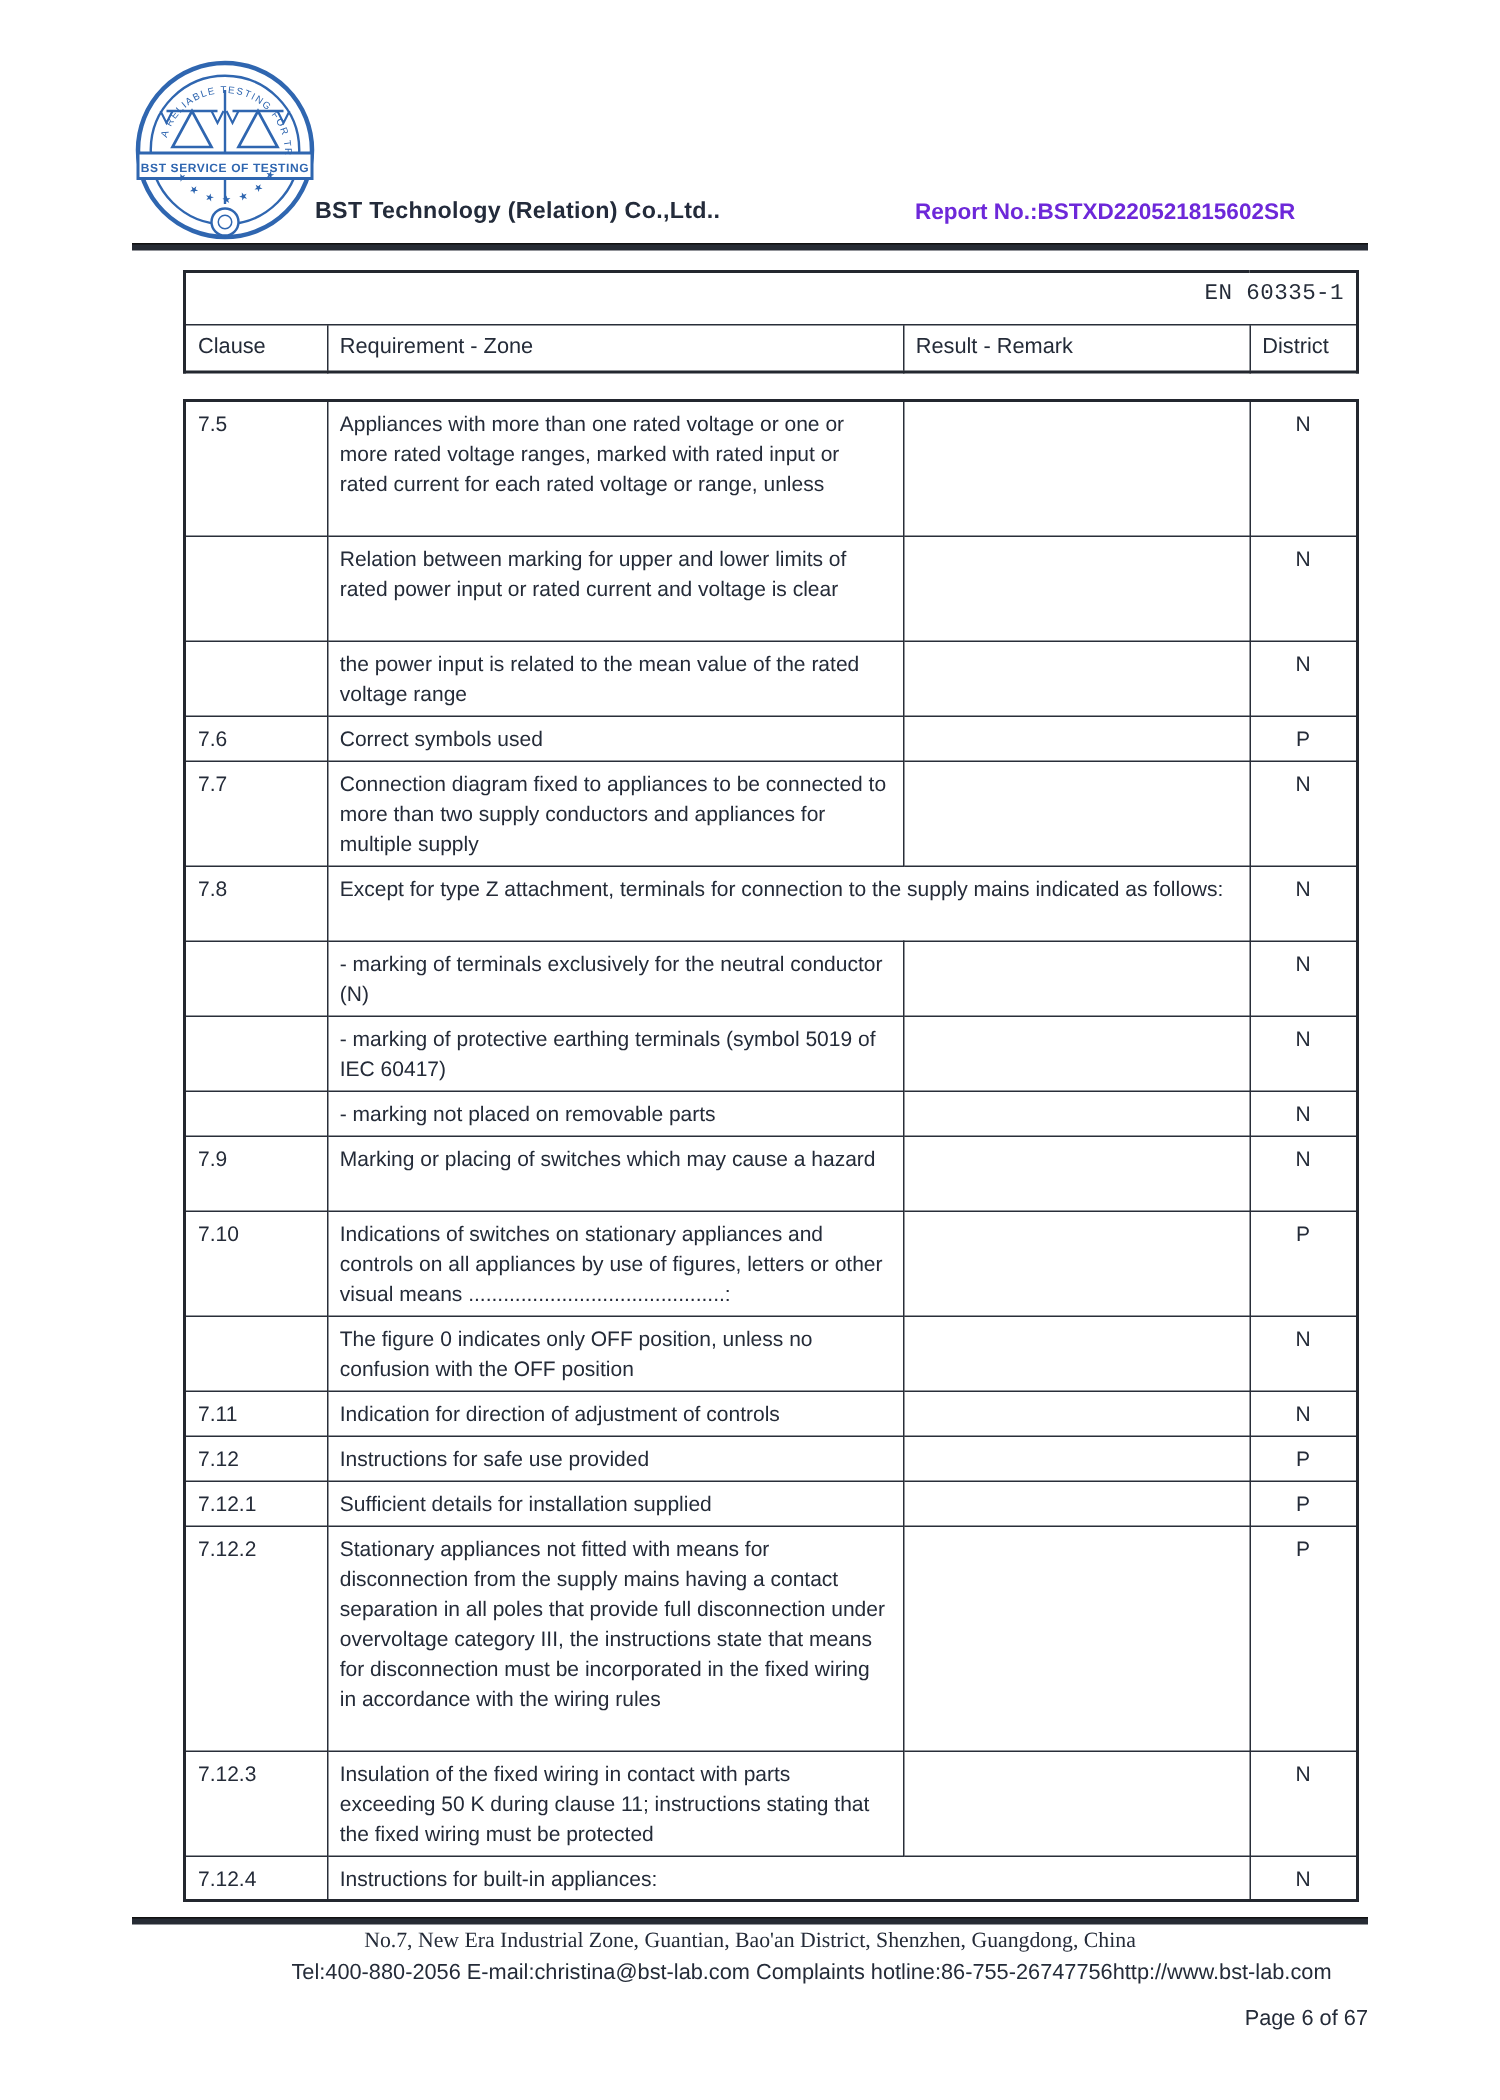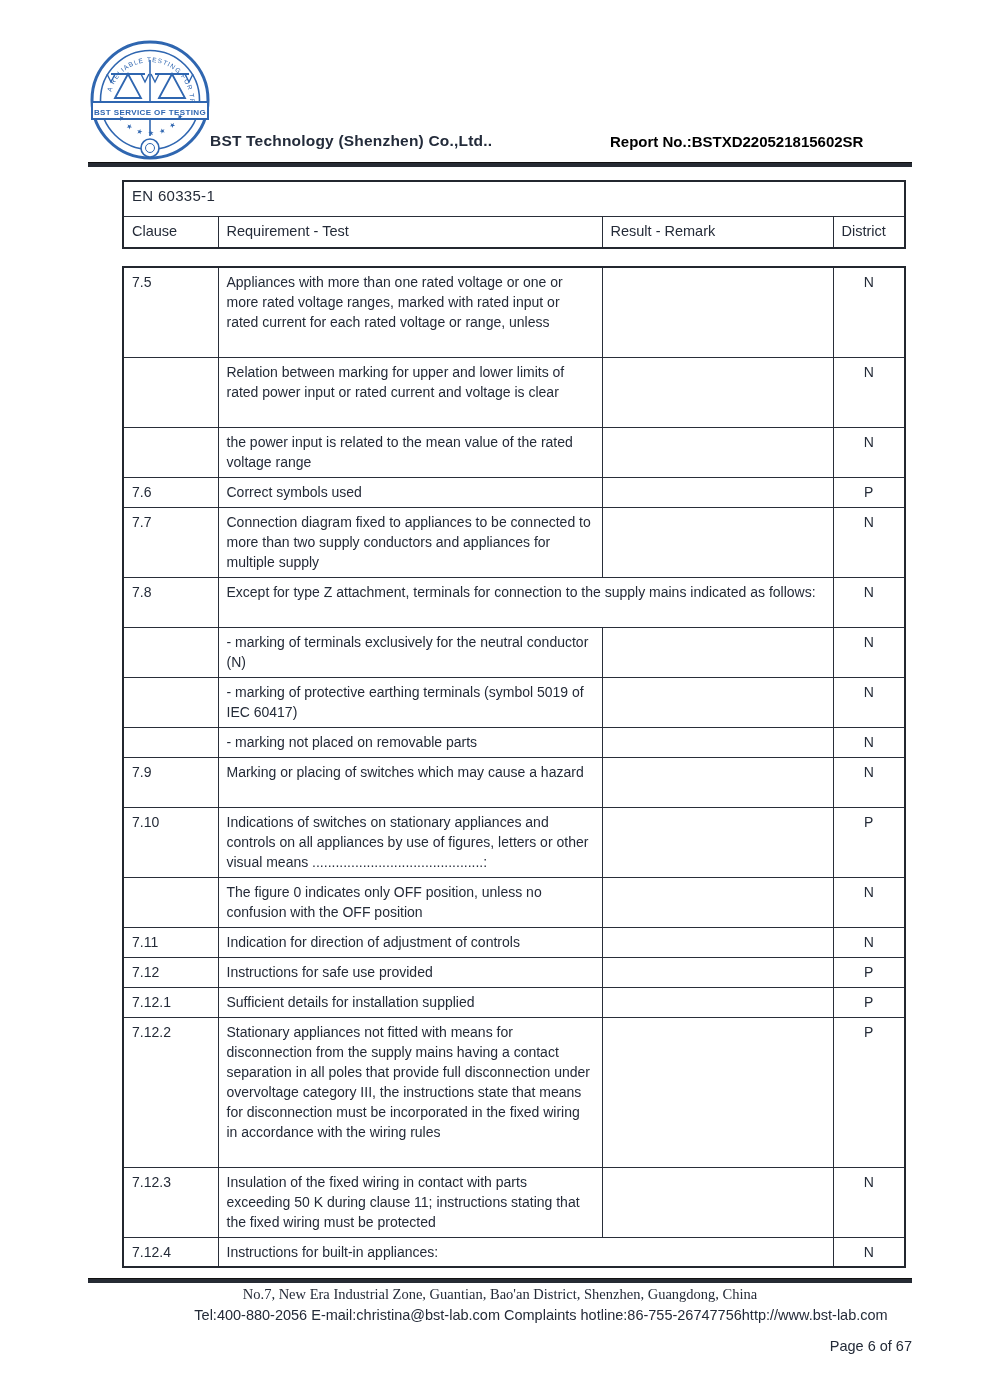--- a/index.html
+++ b/index.html
@@ -14,42 +14,42 @@
   .page { position:absolute; inset:0; }
 
   
   .logo-wrap { position:absolute; left:84px; top:36px; width:132px; height:132px; }
   .company-name {
     position:absolute; left:210px; top:132px;
     font-size:15.5px; font-weight:bold; letter-spacing:.2px; color:#232b3a;
   }
   .report-no {
     position:absolute; left:610px; top:133px;
-    font-size:15px; font-weight:bold; color:#000000;
+    font-size:15px; font-weight:bold; color:#6d28d9;
   }
   .rule { position:absolute; left:88px; width:824px; background:#262b34; }
   .rule-top { top:162px; height:4px; border-top:1px solid #111; }
   .rule-bottom { top:1278px; height:4px; border-top:1px solid #111; }
 
   
   .table-area { position:absolute; left:122px; top:180px; width:782px; }
   table { border-collapse:collapse; table-layout:fixed; width:782px; }
   td, th {
     border:1.6px solid #292e39;
     vertical-align:top;
     padding:4px 8px;
     font-size:14px; font-weight:normal;
     line-height:20px;
     color:#242b38;
     text-align:left;
     overflow:hidden;
   }
   .hdr-table { border:2px solid #23272f; }
   .body-table { border:2px solid #23272f; margin-top:17px; }
-  .std-title { text-align:left; font-size:15px; height:26px; letter-spacing:.3px; }
+  .std-title { text-align:right; font-size:15px; height:26px; letter-spacing:.3px;font-family:Liberation Mono, monospace; }
   .col-hdr { height:22px; font-size:14.5px;margin-left:42px; }
   .col-clause  { width:95px; }
   .col-req     { width:384px; }
   .col-result  { width:231px; }
   .col-verdict { width:72px; }
   td.verdict { text-align:center; }
 
   
   .footer-address {
     position:absolute; left:0; top:1286px; width:1000px;
@@ -99,39 +99,39 @@
       <text font-size="6.5" fill="#2f66b0" letter-spacing="1">
         <textPath href="#arcTop" startOffset="8%">A RELIABLE TESTING FOR TRUST</textPath>
       </text>
       <text font-size="7" fill="#2f66b0" letter-spacing="2">
         <textPath href="#arcBot" startOffset="12%">★ ★ ★ ★ ★ ★ ★ ★</textPath>
       </text>
       <text x="66" y="78.5" text-anchor="middle" font-size="8" font-weight="bold" fill="#2f66b0" letter-spacing=".4">BST SERVICE OF TESTING</text>
     </svg>
   </div>
 
-  <div class="company-name">BST Technology (Shenzhen) Co.,Ltd..</div>
+  <div class="company-name">BST Technology (Relation) Co.,Ltd..</div>
   <div class="report-no">Report No.:BSTXD220521815602SR</div>
   <div class="rule rule-top"></div>
 
   <div class="table-area">
     <table class="hdr-table">
       <colgroup>
         <col class="col-clause">
           <col class="col-req">
           <col class="col-result">
           <col class="col-verdict">
       </colgroup>
       <tbody>
           <tr>
         <td class="std-title" colspan="4">EN 60335-1</td>
       </tr>
       <tr>
         <td class="col-hdr">Clause</td>
-        <td class="col-hdr">Requirement - Test</td>
+        <td class="col-hdr">Requirement - Zone</td>
         <td class="col-hdr">Result - Remark</td>
         <td class="col-hdr">District</td>
       </tr>
     </tbody>
       </table>
 
     <table class="body-table">
       <colgroup>
         <col class="col-clause">
           <col class="col-req">

